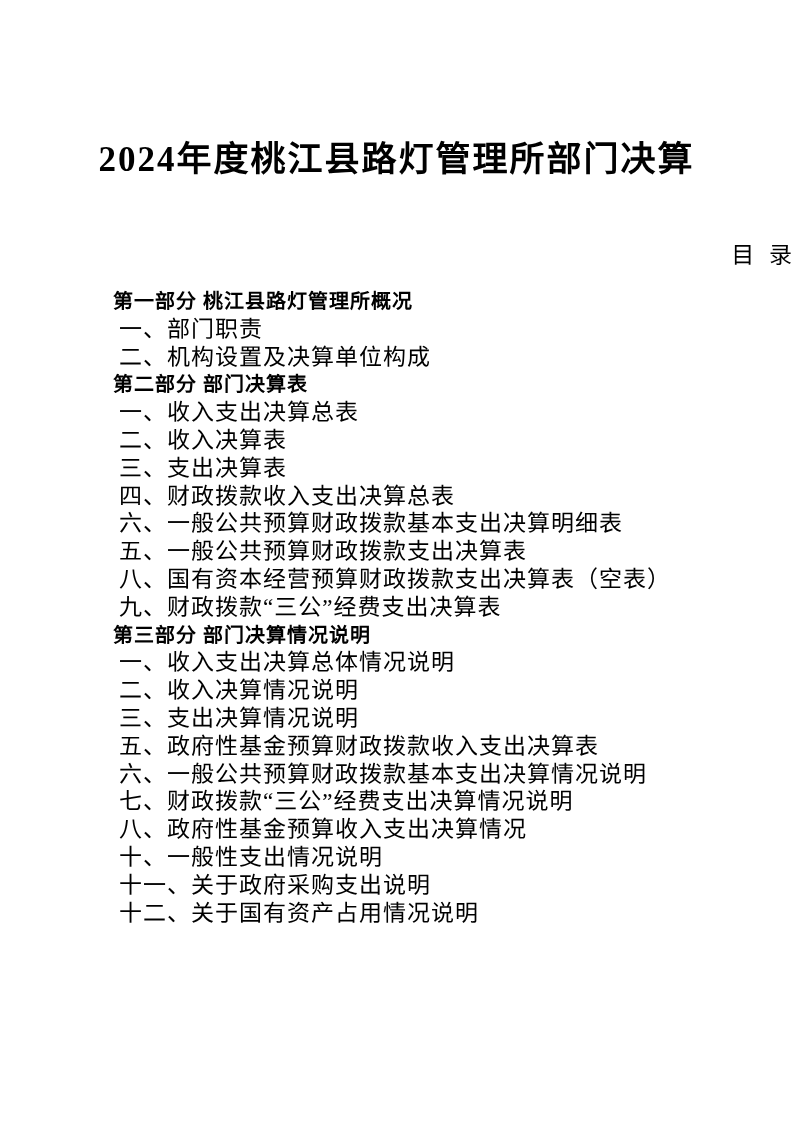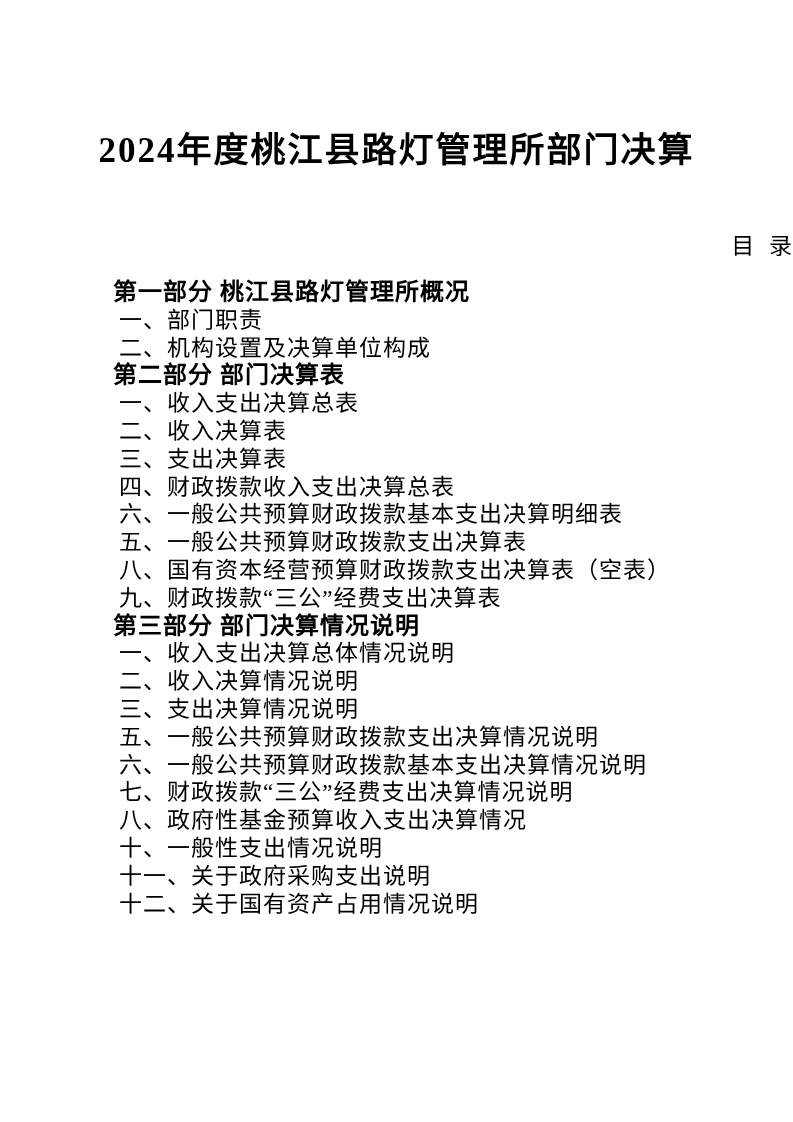--- a/index.html
+++ b/index.html
@@ -15,21 +15,21 @@
     color: #000000;
   }
   .doc-page {
     position: relative;
     width: 793px;
     height: 1122px;
     background: #ffffff;
     box-sizing: border-box;
   }
   .doc-title {
-    margin: 0;
+    margin: 9px;
     padding-top: 129px;
     font-size: 35px;
     line-height: 44px;
     font-weight: bold;
     letter-spacing: 2px;
     text-align: center;
     white-space: nowrap;
   }
   .toc-heading {
     margin: 60px 0 0 0;
@@ -47,21 +47,21 @@
     font-size: 23px;
     line-height: 27.8px;
     letter-spacing: 1px;
   }
   .toc-line {
     white-space: pre;
     padding-left: 6px;
   }
   .toc-line.section {
     font-weight: bold;
-    font-size: 24px;
+    font-size: 20px;
     padding-left: 0;
     letter-spacing: 1px;
   }
 </style>
 </head>
 <body>
 
 <div class="doc-page">
   <h1 class="doc-title">2024年度桃江县路灯管理所部门决算</h1>
 
@@ -77,21 +77,21 @@
       <div class="toc-line">三、支出决算表</div>
       <div class="toc-line">四、财政拨款收入支出决算总表</div>
       <div class="toc-line">六、一般公共预算财政拨款基本支出决算明细表</div>
       <div class="toc-line">五、一般公共预算财政拨款支出决算表</div>
       <div class="toc-line">八、国有资本经营预算财政拨款支出决算表（空表）</div>
       <div class="toc-line">九、财政拨款“三公”经费支出决算表</div>
       <div class="toc-line section">第三部分 部门决算情况说明</div>
       <div class="toc-line">一、收入支出决算总体情况说明</div>
       <div class="toc-line">二、收入决算情况说明</div>
       <div class="toc-line">三、支出决算情况说明</div>
-      <div class="toc-line">五、一般公共预算财政拨款支出决算情况说明</div>
+      <div class="toc-line">五、政府性基金预算财政拨款收入支出决算表</div>
       <div class="toc-line">六、一般公共预算财政拨款基本支出决算情况说明</div>
       <div class="toc-line">七、财政拨款“三公”经费支出决算情况说明</div>
       <div class="toc-line">八、政府性基金预算收入支出决算情况</div>
       <div class="toc-line">十、一般性支出情况说明</div>
       <div class="toc-line">十一、关于政府采购支出说明</div>
       <div class="toc-line">十二、关于国有资产占用情况说明</div>
     </div>
 </div>
 
 </body></html>

